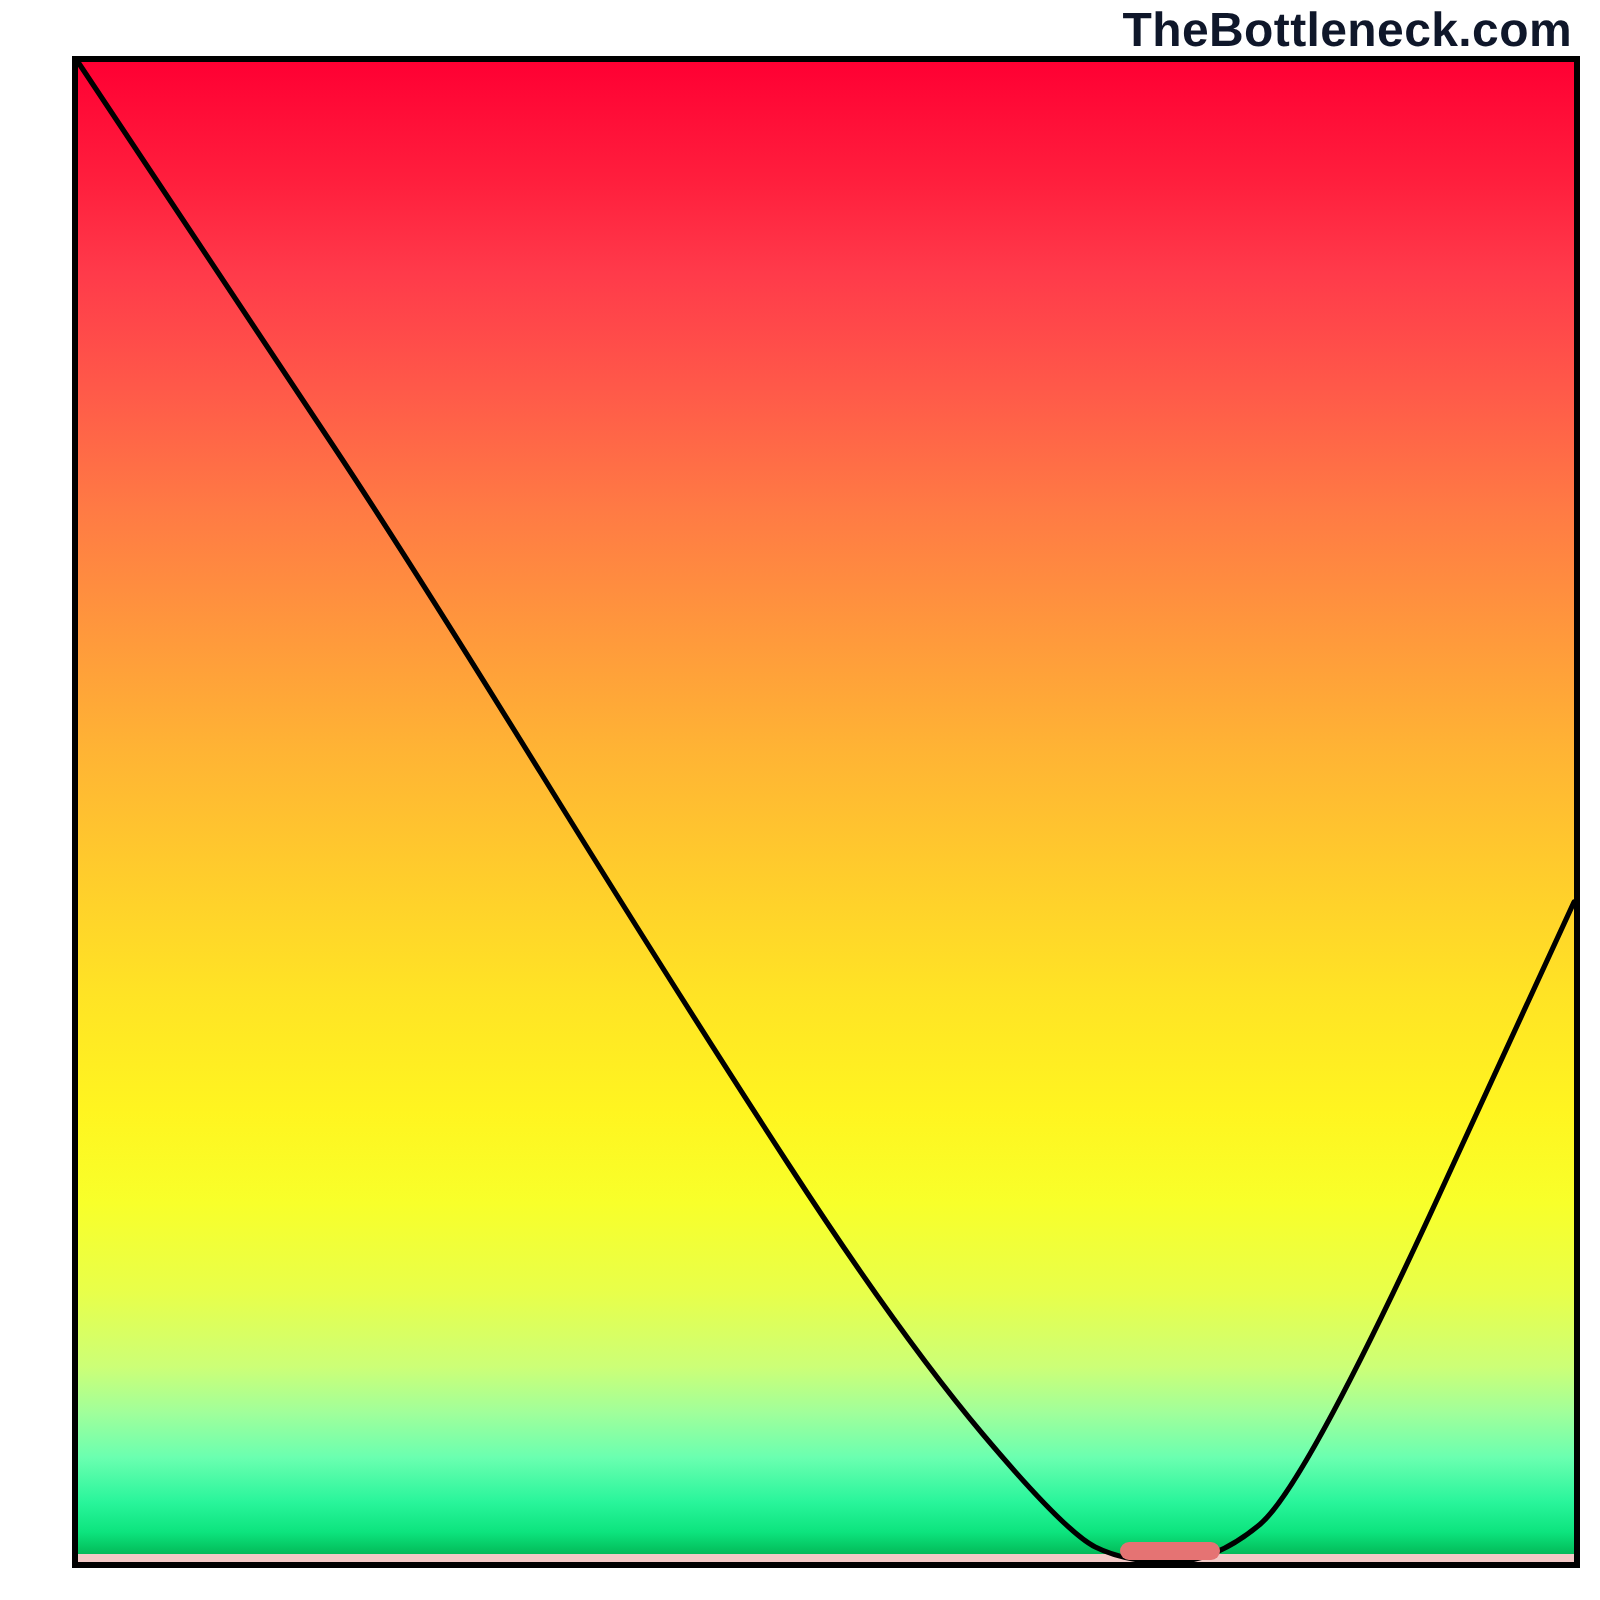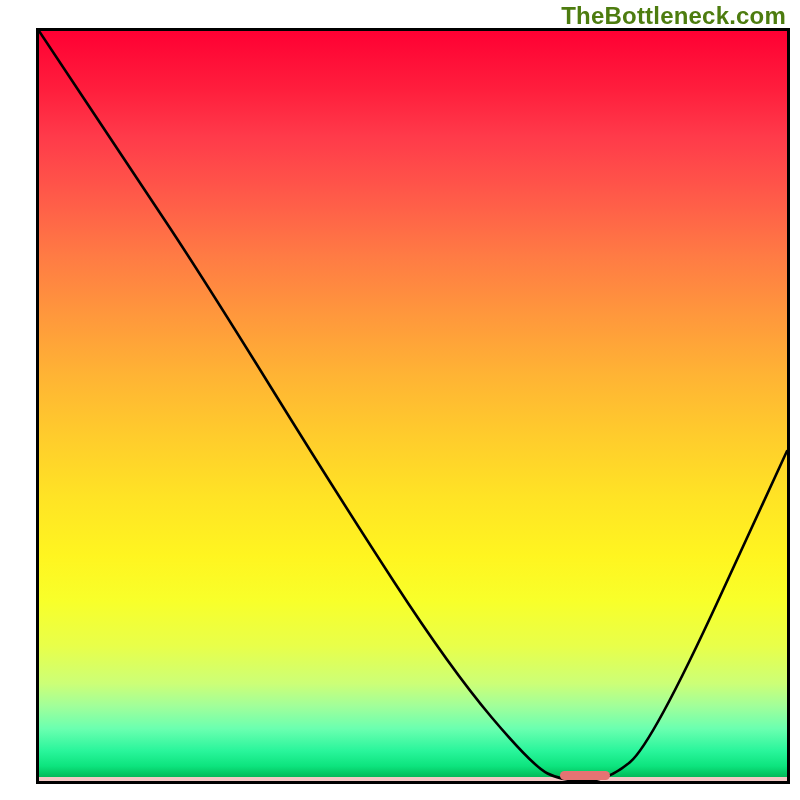--- a/index.html
+++ b/index.html
@@ -15,21 +15,21 @@
     position: relative;
     width: 800px;
     height: 800px;
   }
   .watermark {
     position: absolute;
     top: 2px;
     right: 14px;
     font-size: 24px;
     font-weight: 600;
-    color: #4d7c0f;
+    color: #0f172a;
     letter-spacing: 0.2px;
     z-index: 200;
   }
   .plot-area {
     position: absolute;
     left: 36px;
     top: 28px;
     width: 754px;
     height: 756px;
     border: 3px solid #000;

